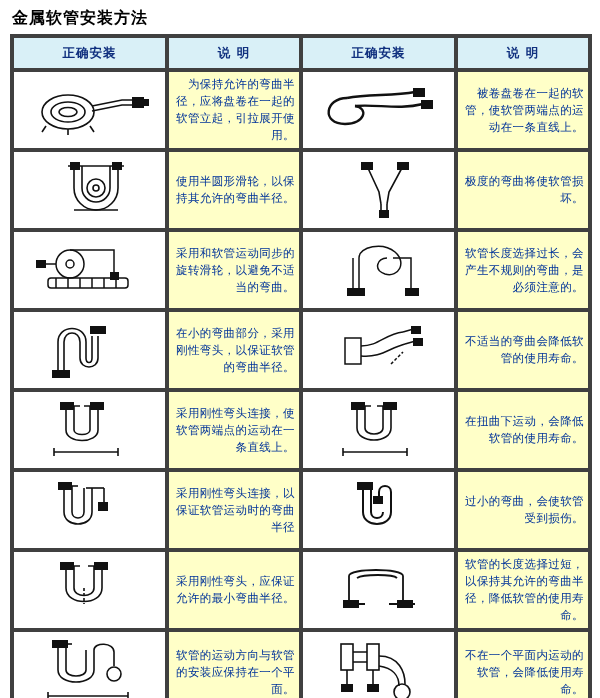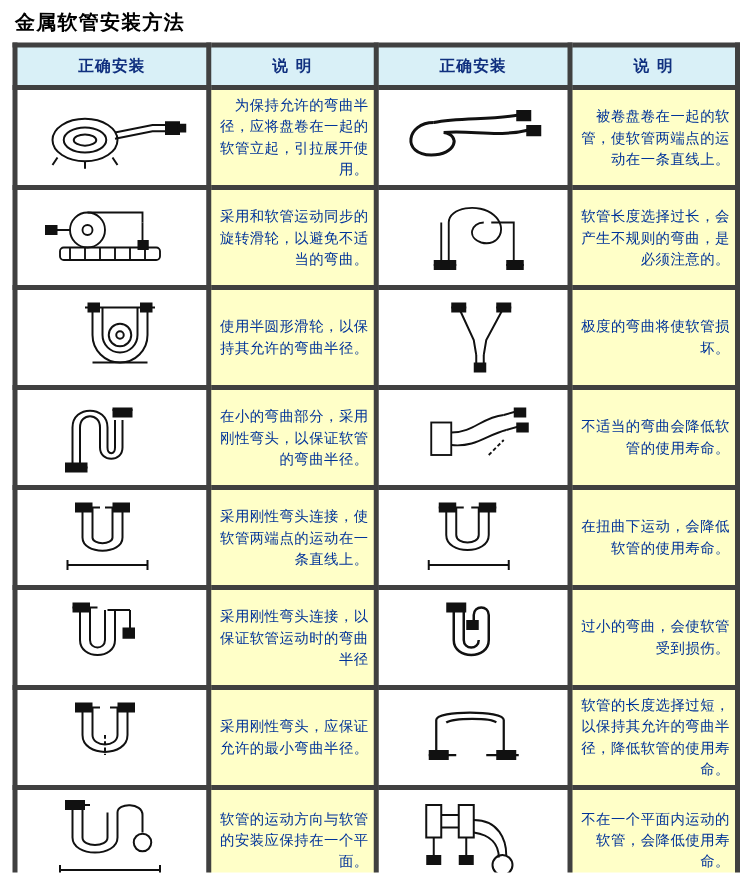--- a/index.html
+++ b/index.html
@@ -120,20 +120,52 @@
             <rect x="106" y="10" width="12" height="9" fill="#111"></rect>
             <rect x="114" y="22" width="12" height="9" fill="#111"></rect>
           </svg>
         </td>
         <td class="txt-cell">被卷盘卷在一起的软管，使软管两端点的运动在一条直线上。</td>
       </tr>
 
       <tr>
         <td class="img-cell">
           <svg width="150" height="64" viewBox="0 0 150 64">
+            <g class="stroke" stroke-width="1.6">
+              <path d="M56 8 L56 30 A22 22 0 0 0 100 30 L100 8"></path>
+              <path d="M64 8 L64 30 A14 14 0 0 0 92 30 L92 8"></path>
+              <circle cx="78" cy="30" r="9"></circle>
+              <circle cx="78" cy="30" r="3"></circle>
+              <path d="M50 8 L106 8"></path>
+              <path d="M56 52 L100 52"></path>
+            </g>
+            <rect x="52" y="4" width="10" height="8" fill="#111"></rect>
+            <rect x="94" y="4" width="10" height="8" fill="#111"></rect>
+          </svg>
+        </td>
+        <td class="txt-cell">使用半圆形滑轮，以保持其允许的弯曲半径。</td>
+        <td class="img-cell">
+          <svg width="150" height="64" viewBox="0 0 150 64">
+            <g class="stroke" stroke-width="1.6">
+              <path d="M60 8 L72 34 L74 46"></path>
+              <path d="M96 8 L82 34 L80 46"></path>
+              <path d="M74 46 L74 56 M80 46 L80 56"></path>
+              <path d="M54 8 L66 8 M90 8 L102 8"></path>
+            </g>
+            <rect x="54" y="4" width="12" height="8" fill="#111"></rect>
+            <rect x="90" y="4" width="12" height="8" fill="#111"></rect>
+            <rect x="72" y="52" width="10" height="8" fill="#111"></rect>
+          </svg>
+        </td>
+        <td class="txt-cell">极度的弯曲将使软管损坏。</td>
+      </tr>
+
+      <tr>
+        <td class="img-cell">
+          <svg width="150" height="64" viewBox="0 0 150 64">
             <g class="stroke" stroke-width="1.5">
               <circle cx="52" cy="26" r="14"></circle>
               <circle cx="52" cy="26" r="4"></circle>
               <path d="M52 12 L96 12 L96 20"></path>
               <path d="M38 26 L24 26"></path>
               <rect x="30" y="40" width="80" height="10" rx="3"></rect>
               <path d="M38 40 L38 50 M50 40 L50 50 M62 40 L62 50 M74 40 L74 50 M86 40 L86 50 M98 40 L98 50"></path>
               <path d="M96 20 L96 38"></path>
             </g>
             <rect x="18" y="22" width="10" height="8" fill="#111"></rect>
@@ -154,52 +186,20 @@
             <rect x="98" y="50" width="14" height="8" fill="#111"></rect>
           </svg>
         </td>
         <td class="txt-cell">软管长度选择过长，会产生不规则的弯曲，是必须注意的。</td>
       </tr>
 
       <tr>
         <td class="img-cell">
           <svg width="150" height="64" viewBox="0 0 150 64">
             <g class="stroke" stroke-width="1.6">
-              <path d="M56 8 L56 30 A22 22 0 0 0 100 30 L100 8"></path>
-              <path d="M64 8 L64 30 A14 14 0 0 0 92 30 L92 8"></path>
-              <circle cx="78" cy="30" r="9"></circle>
-              <circle cx="78" cy="30" r="3"></circle>
-              <path d="M50 8 L106 8"></path>
-              <path d="M56 52 L100 52"></path>
-            </g>
-            <rect x="52" y="4" width="10" height="8" fill="#111"></rect>
-            <rect x="94" y="4" width="10" height="8" fill="#111"></rect>
-          </svg>
-        </td>
-        <td class="txt-cell">使用半圆形滑轮，以保持其允许的弯曲半径。</td>
-        <td class="img-cell">
-          <svg width="150" height="64" viewBox="0 0 150 64">
-            <g class="stroke" stroke-width="1.6">
-              <path d="M60 8 L72 34 L74 46"></path>
-              <path d="M96 8 L82 34 L80 46"></path>
-              <path d="M74 46 L74 56 M80 46 L80 56"></path>
-              <path d="M54 8 L66 8 M90 8 L102 8"></path>
-            </g>
-            <rect x="54" y="4" width="12" height="8" fill="#111"></rect>
-            <rect x="90" y="4" width="12" height="8" fill="#111"></rect>
-            <rect x="72" y="52" width="10" height="8" fill="#111"></rect>
-          </svg>
-        </td>
-        <td class="txt-cell">极度的弯曲将使软管损坏。</td>
-      </tr>
-
-      <tr>
-        <td class="img-cell">
-          <svg width="150" height="64" viewBox="0 0 150 64">
-            <g class="stroke" stroke-width="1.6">
               <path d="M46 56 L46 24 C46 12 62 12 62 24 L62 40 C62 52 80 52 80 40 L80 18"></path>
               <path d="M40 56 L40 24 C40 6 68 6 68 24 L68 40 C68 46 74 46 74 40 L74 18"></path>
               <path d="M34 56 L52 56"></path>
               <path d="M72 10 L88 10"></path>
             </g>
             <rect x="34" y="52" width="18" height="8" fill="#111"></rect>
             <rect x="72" y="8" width="16" height="8" fill="#111"></rect>
           </svg>
         </td>
         <td class="txt-cell">在小的弯曲部分，采用刚性弯头，以保证软管的弯曲半径。</td>

